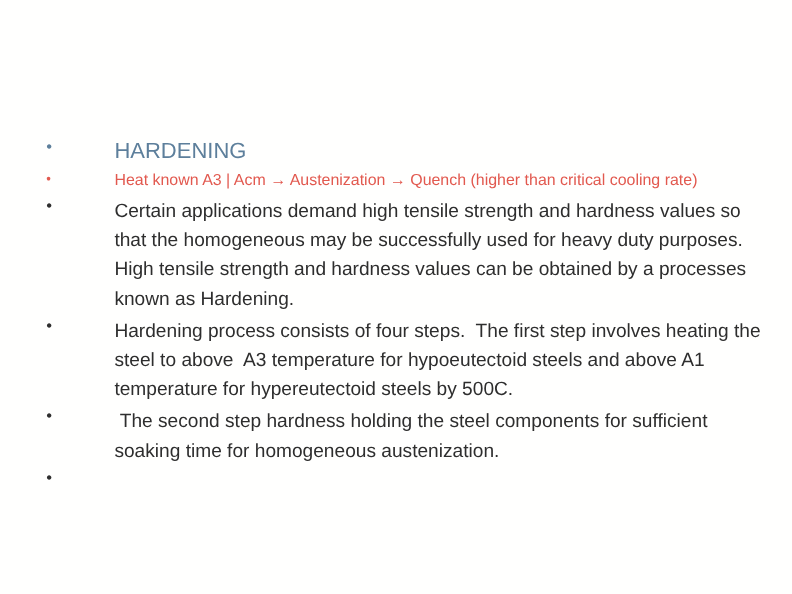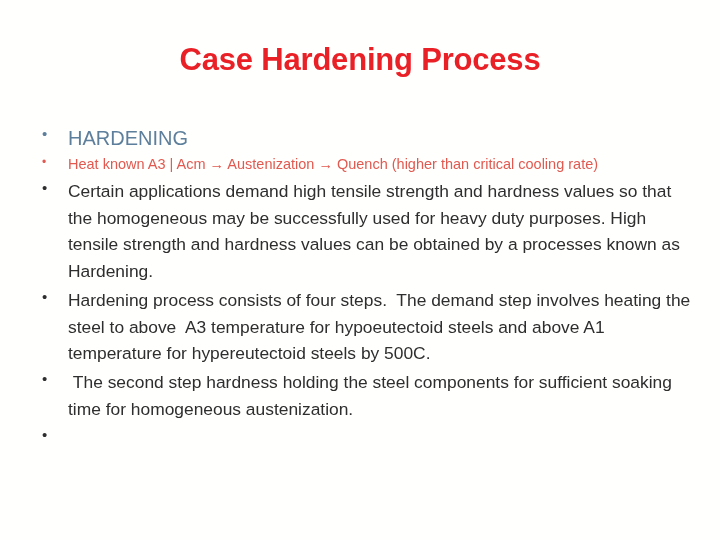--- a/index.html
+++ b/index.html
@@ -54,20 +54,21 @@
   .bullet-mark {
     position: absolute;
     left: 6px;
     top: 0;
     font-size: 15px;
     line-height: inherit;
   }
 
   .bullet-text {
     display: block;
+    margin-left: 36px;
   }
 
   
   .row-heading {
     font-size: 20px;
     line-height: 1.45;
     color: #5d7f9b;
     margin-bottom: 2px;
   }
   .row-heading .bullet-mark {
@@ -113,42 +114,41 @@
     top: -1px;
   }
 
   .nb { white-space: pre-wrap; }
 </style>
 </head>
 <body>
 
 <div class="slide">
 
-  <div class="slide-title">Case Hardening Process</div>
 
   <div class="body-area">
 
     <div class="bullet-row row-heading">
       <span class="bullet-mark">•</span>
       <span class="bullet-text nb">HARDENING</span>
     </div>
 
     <div class="bullet-row row-sub">
       <span class="bullet-mark">•</span>
       <span class="bullet-text nb">Heat known A3 | Acm → Austenization → Quench (higher than critical cooling rate)</span>
     </div>
 
     <div class="bullet-row row-para">
       <span class="bullet-mark">•</span>
       <span class="bullet-text nb">Certain applications demand high tensile strength and hardness values so that the homogeneous may be successfully used for heavy duty purposes. High tensile strength and hardness values can be obtained by a processes known as Hardening.</span>
     </div>
 
     <div class="bullet-row row-para">
       <span class="bullet-mark">•</span>
-      <span class="bullet-text nb">Hardening process consists of four steps.  The demand step involves heating the steel to above  A3 temperature for hypoeutectoid steels and above A1 temperature for hypereutectoid steels by 500C.</span>
+      <span class="bullet-text nb">Hardening process consists of four steps.  The first step involves heating the steel to above  A3 temperature for hypoeutectoid steels and above A1 temperature for hypereutectoid steels by 500C.</span>
     </div>
 
     <div class="bullet-row row-para">
       <span class="bullet-mark">•</span>
       <span class="bullet-text nb"> The second step hardness holding the steel components for sufficient soaking time for homogeneous austenization.</span>
     </div>
 
     <div class="bullet-row row-empty">
       <span class="bullet-mark">•</span>
       <span class="bullet-text nb"></span>

